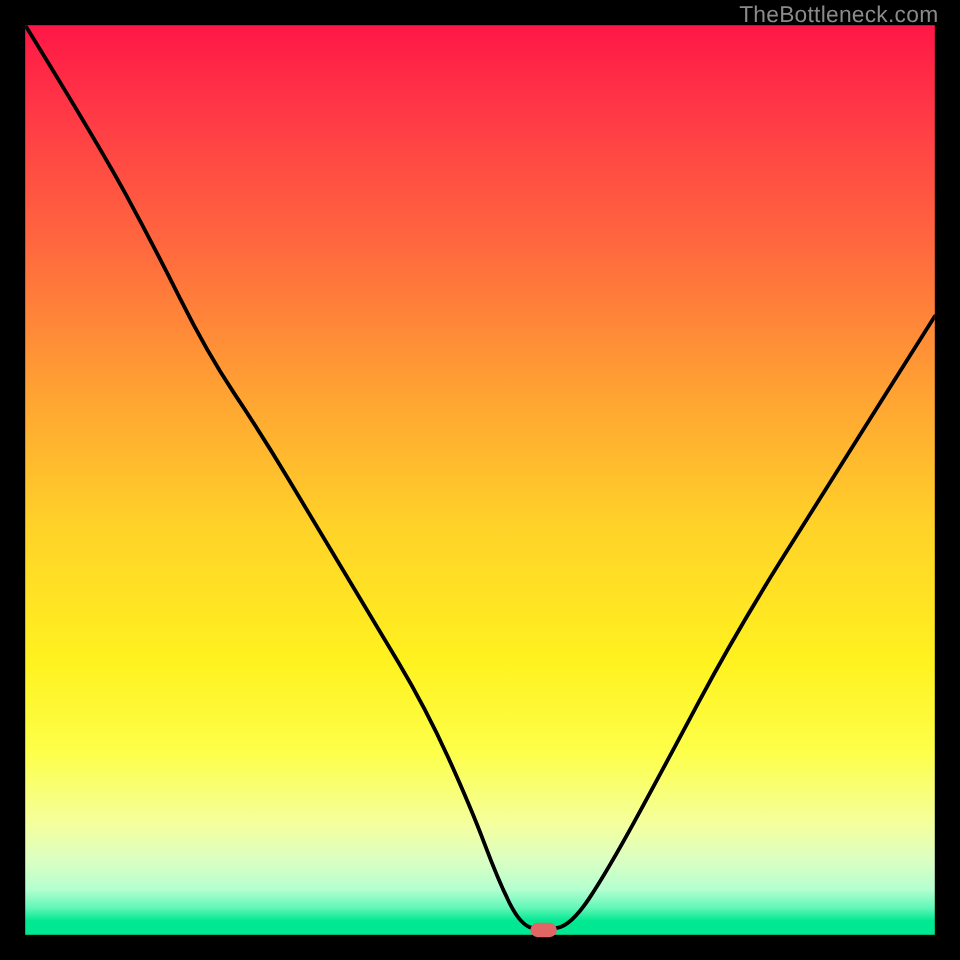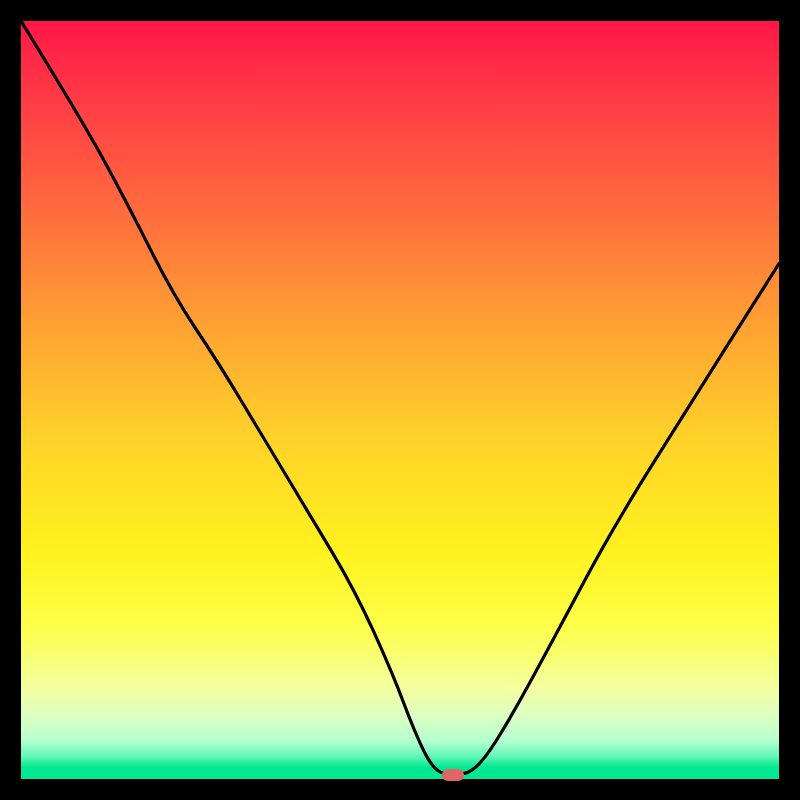--- a/index.html
+++ b/index.html
@@ -72,13 +72,14 @@
 
 <div class="frame">
   <div class="plot-bg"></div>
 
   <svg class="curve" viewBox="0 0 758 758" preserveAspectRatio="none">
     <path id="curve-path" fill="none" stroke="#000" stroke-width="3.2" stroke-linecap="round" stroke-linejoin="round" d="M 0.0 0.0 Q 60.6 98.5 83.4 140.2 Q 106.1 181.9 128.9 227.4 Q 151.6 272.9 174.3 307.0 Q 197.1 341.1 219.8 379.0 Q 242.6 416.9 265.3 454.8 Q 288.0 492.7 310.8 530.6 Q 333.5 568.5 352.5 610.2 Q 371.4 651.9 382.8 682.2 Q 394.2 712.5 403.6 731.5 Q 413.1 750.4 422.6 752.3 Q 432.1 754.2 443.4 752.3 Q 454.8 750.4 470.0 727.7 Q 485.1 704.9 507.9 663.3 Q 530.6 621.6 560.9 564.7 Q 591.2 507.9 629.1 447.2 Q 667.0 386.6 712.5 314.6 T 758.0 242.6"></path>
   </svg>
 
   <div class="marker" id="marker" style="left: 453.06px; top: 775.21px; background: rgb(224, 102, 102);"></div>
 
+  <div class="watermark">TheBottleneck.com</div>
 </div>
 
 </body></html>

